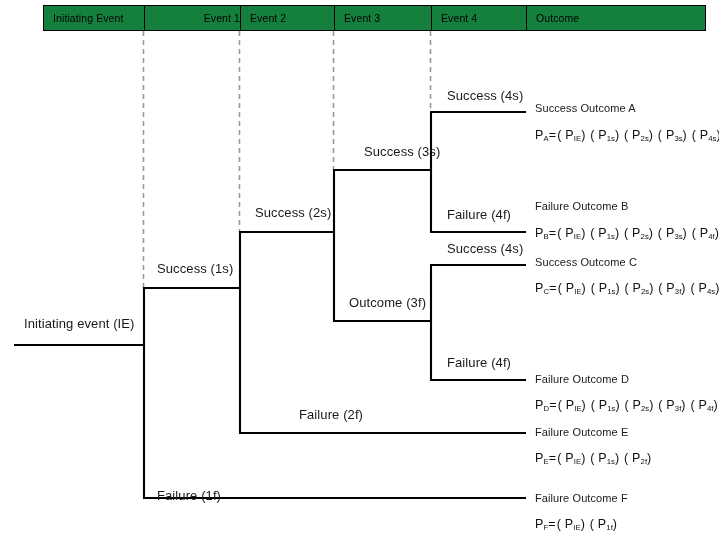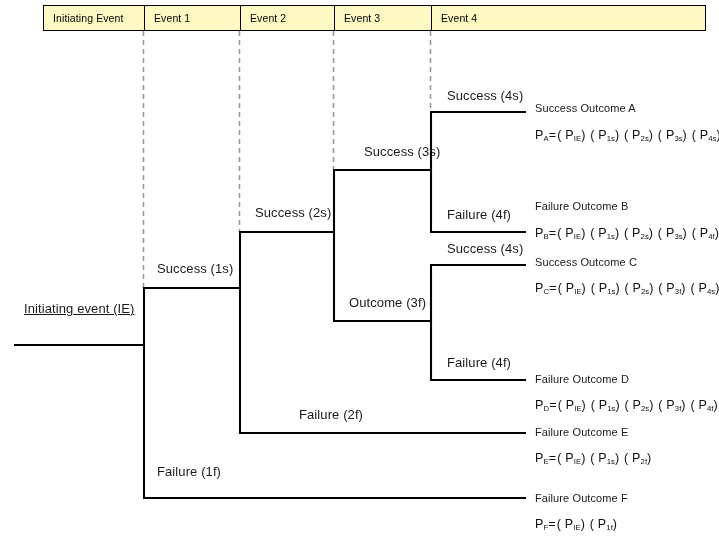--- a/index.html
+++ b/index.html
@@ -19,38 +19,38 @@
   
   #header-table {
     position: absolute;
     left: 43px;
     top: 5px;
     width: 663px;
     height: 26px;
     display: flex;
     border: 1.6px solid #000000;
     box-sizing: border-box;
-    background: #fef9c3;
+    background: #15803d;
   }
   .hdr-cell {
     position: relative;
     box-sizing: border-box;
     display: flex;
     align-items: center;
     padding-left: 9px;
     font-size: 10.5px;
     color: #000000;
     letter-spacing: 0.1px;
     white-space: nowrap;
   }
   .hdr-cell + .hdr-cell {
     border-left: 1.6px solid #000000;
   }
   .hdr-c0 { width: 100px; }
-  .hdr-c1 { width: 96px; }
+  .hdr-c1 { width: 96px; justify-content: flex-end; }
   .hdr-c2 { width: 94px; }
   .hdr-c3 { width: 97px; }
   .hdr-c4 { width: 95px; }
   .hdr-c5 { flex: 1 1 auto; }
 
   
   #tree-svg {
     position: absolute;
     left: 0;
     top: 0;
@@ -106,20 +106,23 @@
       </div>
     <div class="hdr-cell hdr-c2">
         <span>Event 2</span>
       </div>
     <div class="hdr-cell hdr-c3">
         <span>Event 3</span>
       </div>
     <div class="hdr-cell hdr-c4">
         <span>Event 4</span>
       </div>
+    <div class="hdr-cell hdr-c5">
+        <span>Outcome</span>
+      </div>
   </div>
 
   <svg id="tree-svg" viewBox="0 0 719 547" xmlns="http://www.w3.org/2000/svg">
     <g stroke="#999999" stroke-width="1.6" stroke-dasharray="5,4">
       <line x1="143.5" y1="31" x2="143.5" y2="288"></line>
       <line x1="239.5" y1="31" x2="239.5" y2="232"></line>
       <line x1="333.5" y1="31" x2="333.5" y2="170"></line>
       <line x1="430.5" y1="31" x2="430.5" y2="112"></line>
     </g>
 
@@ -142,24 +145,24 @@
       <line x1="431" y1="112" x2="431" y2="232"></line>
       <line x1="430" y1="112" x2="526" y2="112"></line>
       <line x1="430" y1="232" x2="526" y2="232"></line>
 
       <line x1="431" y1="265" x2="431" y2="380"></line>
       <line x1="430" y1="265" x2="526" y2="265"></line>
       <line x1="430" y1="380" x2="526" y2="380"></line>
     </g>
   </svg>
 
-  <div class="blabel" style="left:24px; top:301px;text-decoration:underline;">Initiating event (IE)</div>
+  <div class="blabel" style="left:24px; top:316px;">Initiating event (IE)</div>
 
   <div class="blabel" style="left:157px; top:261px;">Success (1s)</div>
-  <div class="blabel" style="left:157px; top:464px;text-align:right;">Failure (1f)</div>
+  <div class="blabel" style="left:157px; top:488px;text-align:right;">Failure (1f)</div>
 
   <div class="blabel" style="left:255px; top:205px;">Success (2s)</div>
   <div class="blabel" style="left:255px; top:407px;margin-left:44px;">Failure (2f)</div>
 
   <div class="blabel" style="left:336px; top:144px;margin-left:28px;">Success (3s)</div>
   <div class="blabel" style="left:349px; top:295px;">Outcome (3f)</div>
 
   <div class="blabel" style="left:447px; top:88px;">Success (4s)</div>
   <div class="blabel" style="left:447px; top:207px;">Failure (4f)</div>
   <div class="blabel" style="left:447px; top:241px;">Success (4s)</div>

